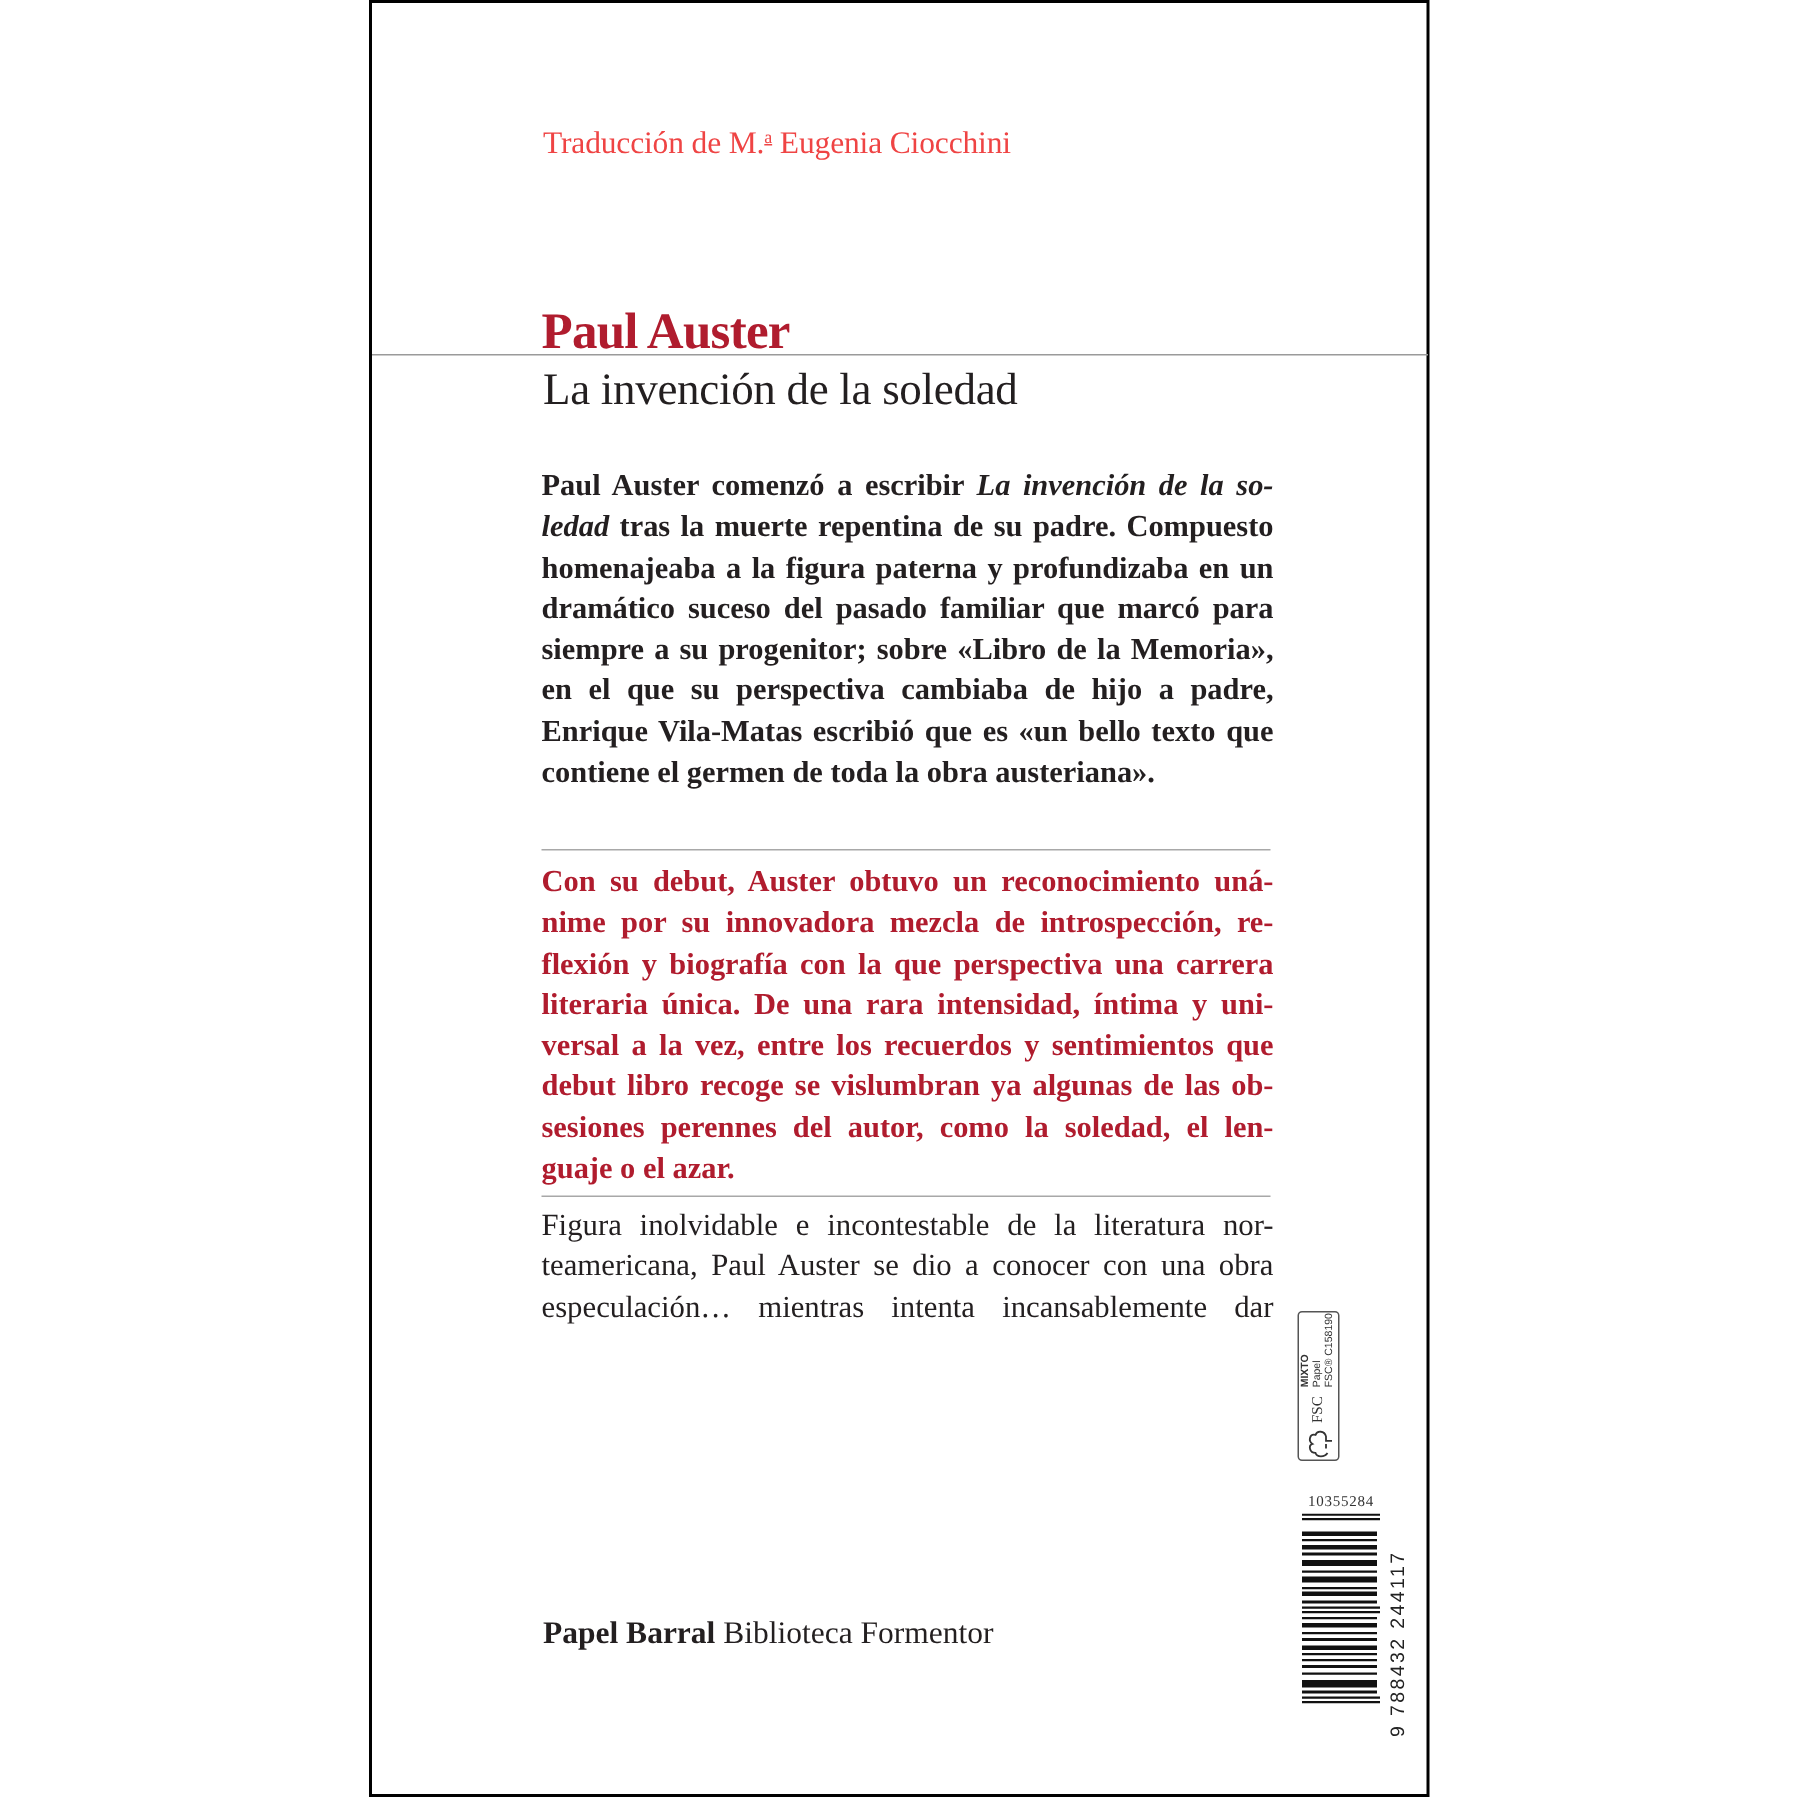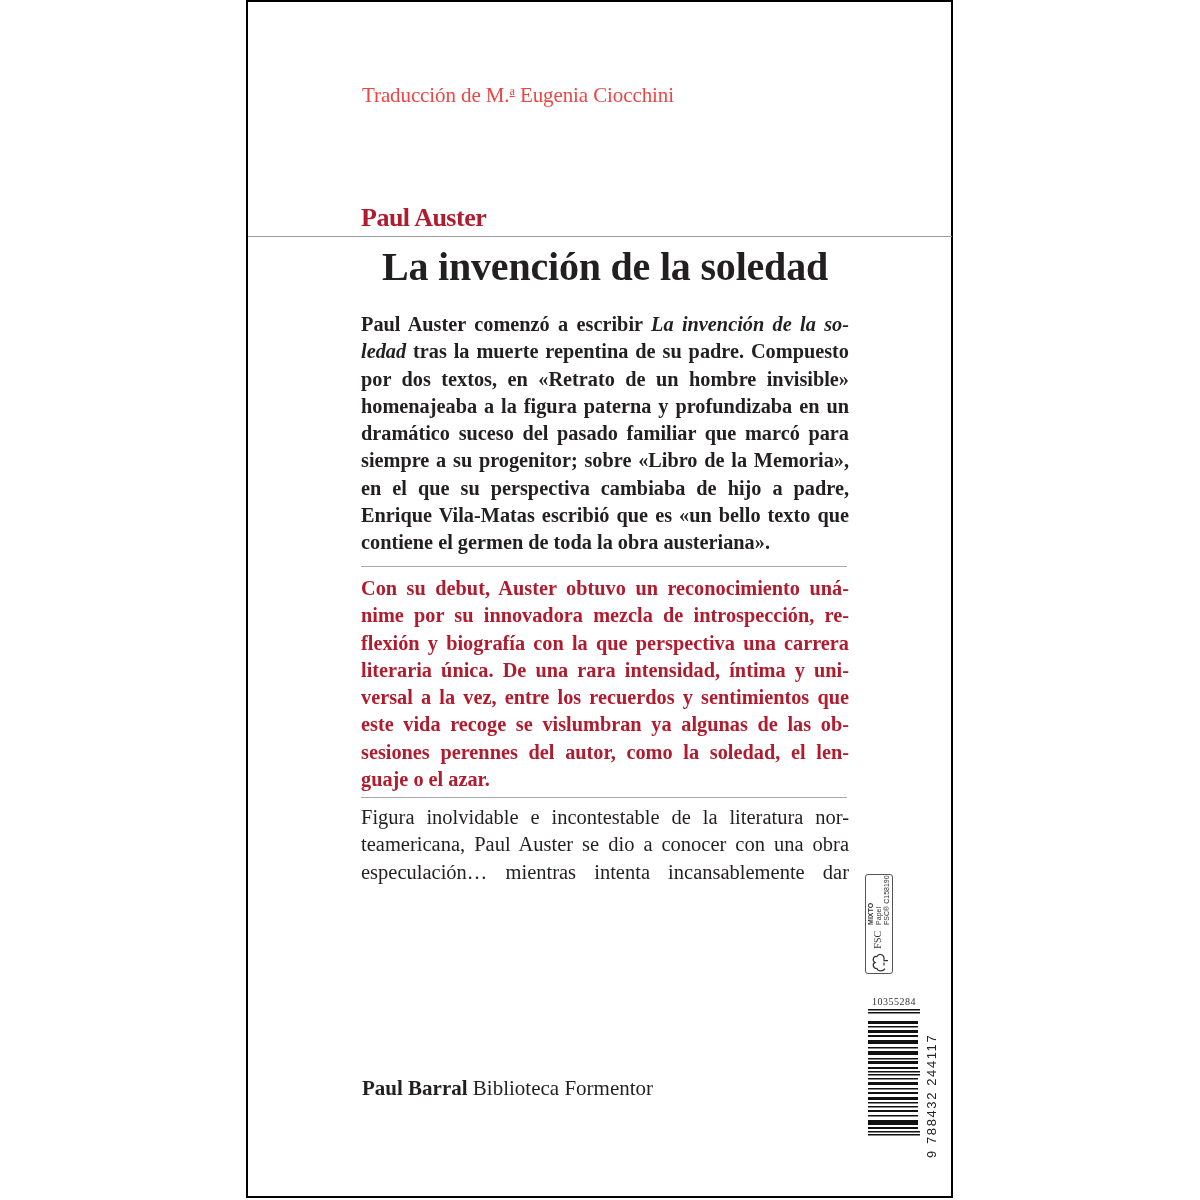--- a/index.html
+++ b/index.html
@@ -4,23 +4,23 @@
 <style>
   html, body { margin: 0; padding: 0; background: #ffffff; }
   body { width: 1200px; height: 1200px; position: relative; overflow: hidden;
          font-family: "Liberation Serif", "DejaVu Serif", serif; color: #231f20; }
   .page { position: absolute; left: 246px; top: 0; width: 707px; height: 1198px;
           border-left: 2px solid #000; border-right: 2px solid #000; border-bottom: 2px solid #000;
           border-top: 2px solid #000; box-sizing: border-box; background: #fff; }
   .abs { position: absolute; }
   .translator { left: 362px; top: 83px; font-size: 21px; color: #ef4444; letter-spacing: -0.1px; }
   .translator sup { font-size: 12px; vertical-align: 7px; text-decoration: underline; }
-  .author { left: 361px; top: 203px; font-size: 26px; font-weight: bold; color: #b01c2e; letter-spacing: -0.5px; }
+  .author { left: 361px; top: 203px; font-size: 34px; font-weight: bold; color: #b01c2e; letter-spacing: -0.5px; }
   .title-rule { left: 248px; top: 236px; width: 704px; height: 0; border-top: 1.5px solid #9a9a9a; }
-  .book-title { left: 382px; top: 243px; font-size: 40px; color: #231f20; letter-spacing: -0.2px; font-weight: bold; }
+  .book-title { left: 362px; top: 243px; font-size: 30px; color: #231f20; letter-spacing: -0.2px; }
   .para { left: 361px; width: 488px; font-size: 20.3px; line-height: 27.3px; }
   .para .ln { display: block; white-space: nowrap; text-align: justify; text-align-last: justify; }
   .para .ln.last { text-align-last: left; }
   .p1 { top: 311px; font-weight: bold; color: #231f20; }
   .p2 { top: 575px; font-weight: bold; color: #b01c2e; }
   .p3 { top: 804px; color: #231f20; font-size: 20.5px; }
   .rule { left: 361px; width: 486px; height: 0; border-top: 1.5px solid #a8a8a8; }
   .rule1 { top: 566px; }
   .rule2 { top: 797px; }
   .publisher { left: 362px; top: 1076px; font-size: 21px; color: #231f20; }
@@ -42,51 +42,50 @@
 
 <div class="abs translator"><span>Traducción de M.</span><sup>a</sup><span> Eugenia Ciocchini</span></div>
 
 <div class="abs author">Paul Auster</div>
 <div class="abs title-rule"></div>
 <div class="abs book-title">La invención de la soledad</div>
 
 <div class="abs para p1">
   <span class="ln"><span>Paul Auster comenzó a escribir </span><i>La invención de la so-</i></span>
   <span class="ln"><i>ledad</i><span> tras la muerte repentina de su padre. Compuesto</span></span>
-  <span class="ln">por dos textos, en «Retrato de un hombre invisible»</span>
   <span class="ln">homenajeaba a la figura paterna y profundizaba en un</span>
   <span class="ln">dramático suceso del pasado familiar que marcó para</span>
   <span class="ln">siempre a su progenitor; sobre «Libro de la Memoria»,</span>
   <span class="ln">en el que su perspectiva cambiaba de hijo a padre,</span>
   <span class="ln">Enrique Vila-Matas escribió que es «un bello texto que</span>
   <span class="ln last">contiene el germen de toda la obra austeriana».</span>
 </div>
 
 <div class="abs rule rule1"></div>
 
 <div class="abs para p2">
   <span class="ln">Con su debut, Auster obtuvo un reconocimiento uná-</span>
   <span class="ln">nime por su innovadora mezcla de introspección, re-</span>
   <span class="ln">flexión y biografía con la que perspectiva una carrera</span>
   <span class="ln">literaria única. De una rara intensidad, íntima y uni-</span>
   <span class="ln">versal a la vez, entre los recuerdos y sentimientos que</span>
-  <span class="ln">este vida recoge se vislumbran ya algunas de las ob-</span>
+  <span class="ln">debut libro recoge se vislumbran ya algunas de las ob-</span>
   <span class="ln">sesiones perennes del autor, como la soledad, el len-</span>
   <span class="ln last">guaje o el azar.</span>
 </div>
 
 <div class="abs rule rule2"></div>
 
 <div class="abs para p3">
   <span class="ln">Figura inolvidable e incontestable de la literatura nor-</span>
   <span class="ln">teamericana, Paul Auster se dio a conocer con una obra</span>
   <span class="ln">especulación… mientras intenta incansablemente dar</span>
 </div>
 
-<div class="abs publisher"><b>Paul Barral</b><span> Biblioteca Formentor</span></div>
+<div class="abs publisher"><b>Papel Barral</b><span> Biblioteca Formentor</span></div>
 
 <div class="abs fsc">
   <div class="fsc-text">
     <svg width="22" height="20" viewBox="0 0 22 20" style="vertical-align:middle">
       <path d="M4 16 C1 14 1 9 4 8 C4 4 9 3 10 6 C12 3 17 4 16 8 C19 9 19 14 15 15 L12 15 L12 19 M10 15 L7 15" fill="none" stroke="#333" stroke-width="1.2"></path>
     </svg>
     <span style="font-family:'Liberation Serif',serif;font-size:10px;margin-right:4px">FSC</span>
     <span style="display:inline-block;vertical-align:middle">
       <span class="row" style="font-weight:bold">MIXTO</span>
       <span class="row">Papel</span>

